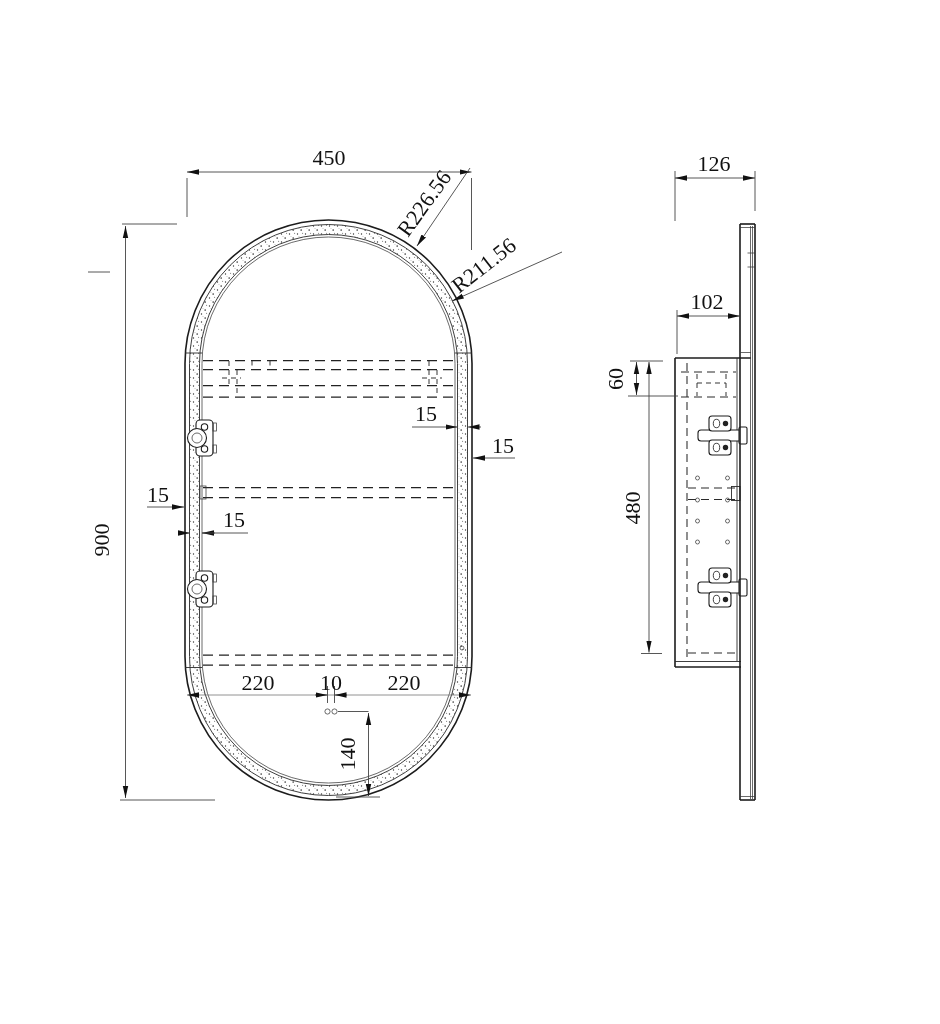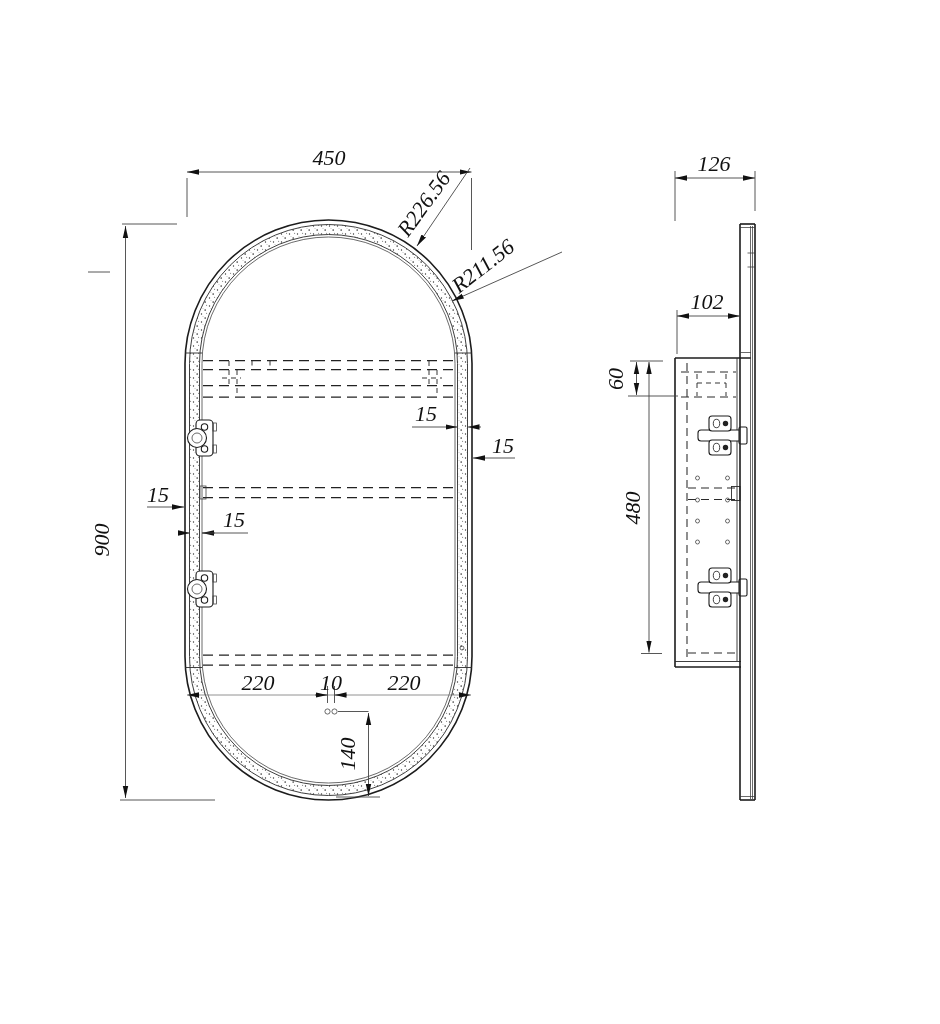--- a/index.html
+++ b/index.html
@@ -1,16 +1,16 @@
 <!DOCTYPE html>
 <html><head>
 <meta charset="utf-8">
 <style>
   html,body{margin:0;padding:0;background:#ffffff;}
-  .stage{position:relative;width:940px;height:1024px;background:#b91c1c;overflow:hidden;font-style:italic;}
+  .stage{position:relative;width:940px;height:1024px;background:#b91c1c;overflow:hidden;}
   svg{display:block;}
   .obj{fill:none;stroke:#1c1c1c;stroke-width:1.6;}
   .obj2{fill:none;stroke:#2a2a2a;stroke-width:0.9;}
   .thin{fill:none;stroke:#3a3a3a;stroke-width:0.75;}
   .dim{fill:none;stroke:#444;stroke-width:0.9;}
   .dimlt{fill:none;stroke:#777;stroke-width:0.8;}
   .arr2{marker-start:url(#arw);marker-end:url(#arw);}
   .arrE{marker-end:url(#arw);}
   .dash{fill:none;stroke:#222;stroke-width:1.25;stroke-dasharray:10 6;}
   .dash2{fill:none;stroke:#2a2a2a;stroke-width:1.05;stroke-dasharray:8 5;}

